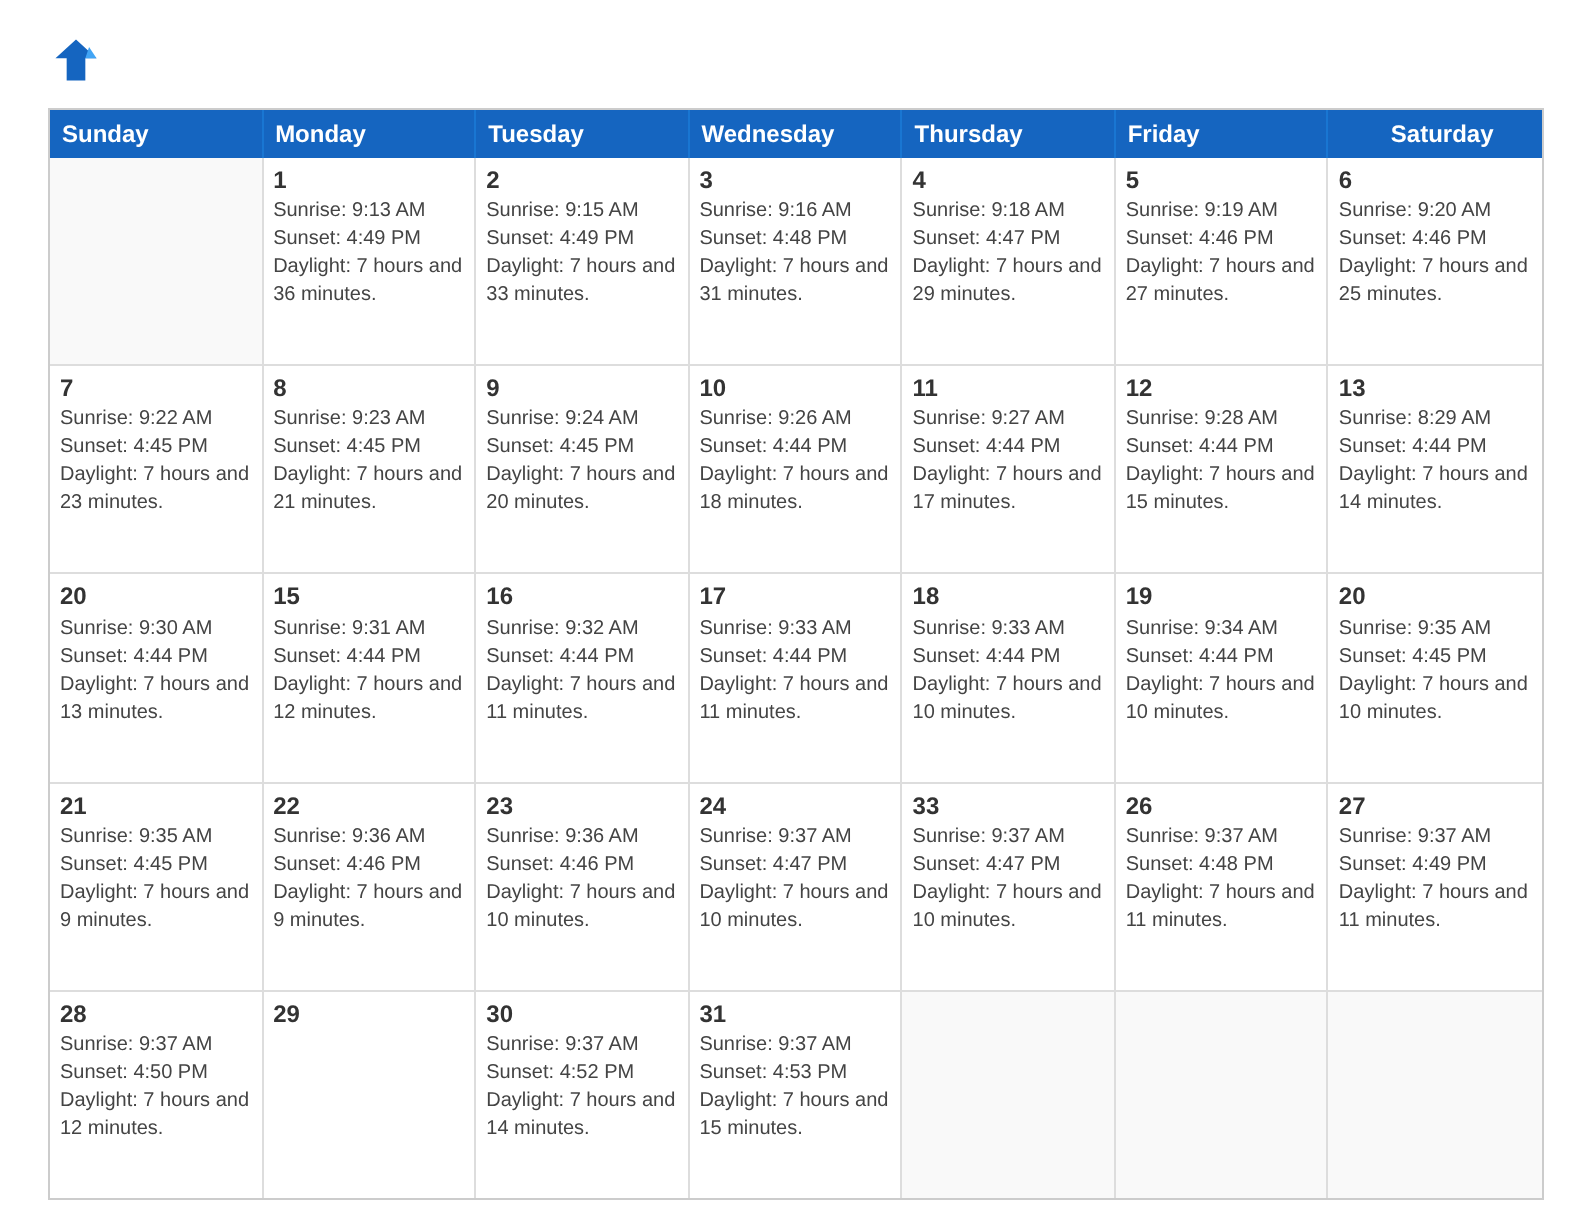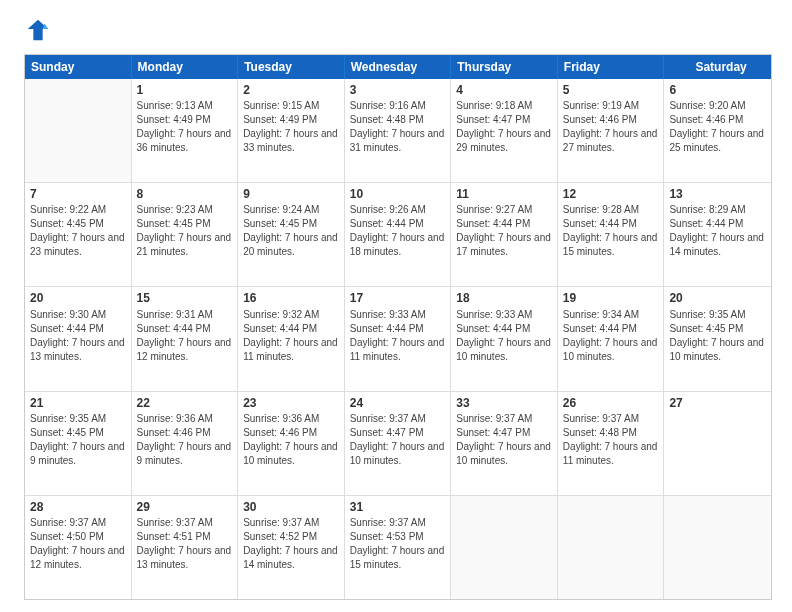--- a/index.html
+++ b/index.html
@@ -322,36 +322,36 @@
           </div>
           <div class="cal-cell">
             <div class="day-num">26</div>
             <div class="cell-info">Sunrise: 9:37 AM
 Sunset: 4:48 PM
 Daylight: 7 hours
 and 11 minutes.</div>
           </div>
           <div class="cal-cell">
             <div class="day-num">27</div>
+            <div class="cell-info">Sunrise: 9:37 AM
+Sunset: 4:49 PM
+Daylight: 7 hours
+and 11 minutes.</div>
           </div>
         </div>
         <div class="cal-row">
           <div class="cal-cell">
             <div class="day-num">28</div>
             <div class="cell-info">Sunrise: 9:37 AM
 Sunset: 4:50 PM
 Daylight: 7 hours
 and 12 minutes.</div>
           </div>
           <div class="cal-cell">
             <div class="day-num">29</div>
-            <div class="cell-info">Sunrise: 9:37 AM
-Sunset: 4:51 PM
-Daylight: 7 hours
-and 13 minutes.</div>
           </div>
           <div class="cal-cell">
             <div class="day-num">30</div>
             <div class="cell-info">Sunrise: 9:37 AM
 Sunset: 4:52 PM
 Daylight: 7 hours
 and 14 minutes.</div>
           </div>
           <div class="cal-cell">
             <div class="day-num">31</div>

